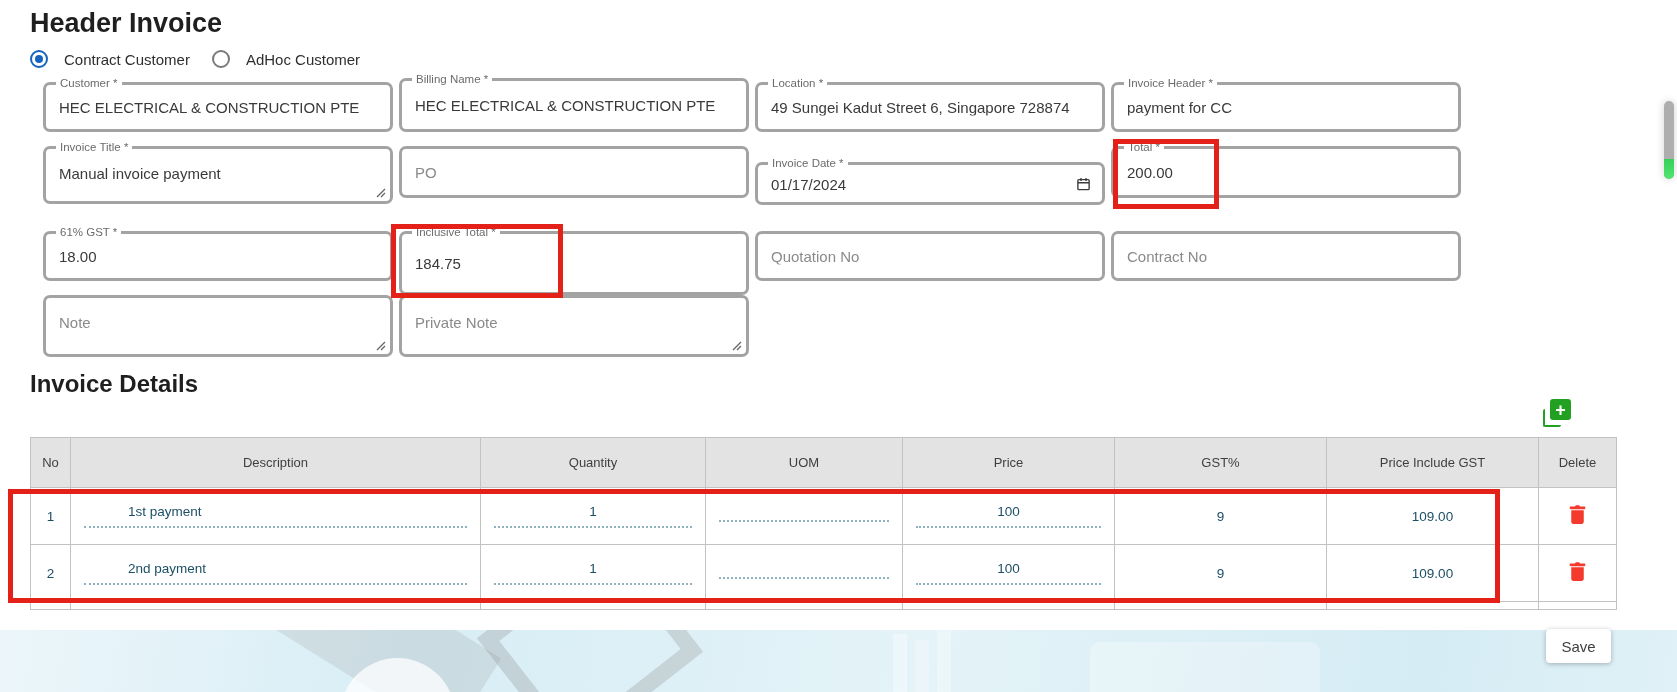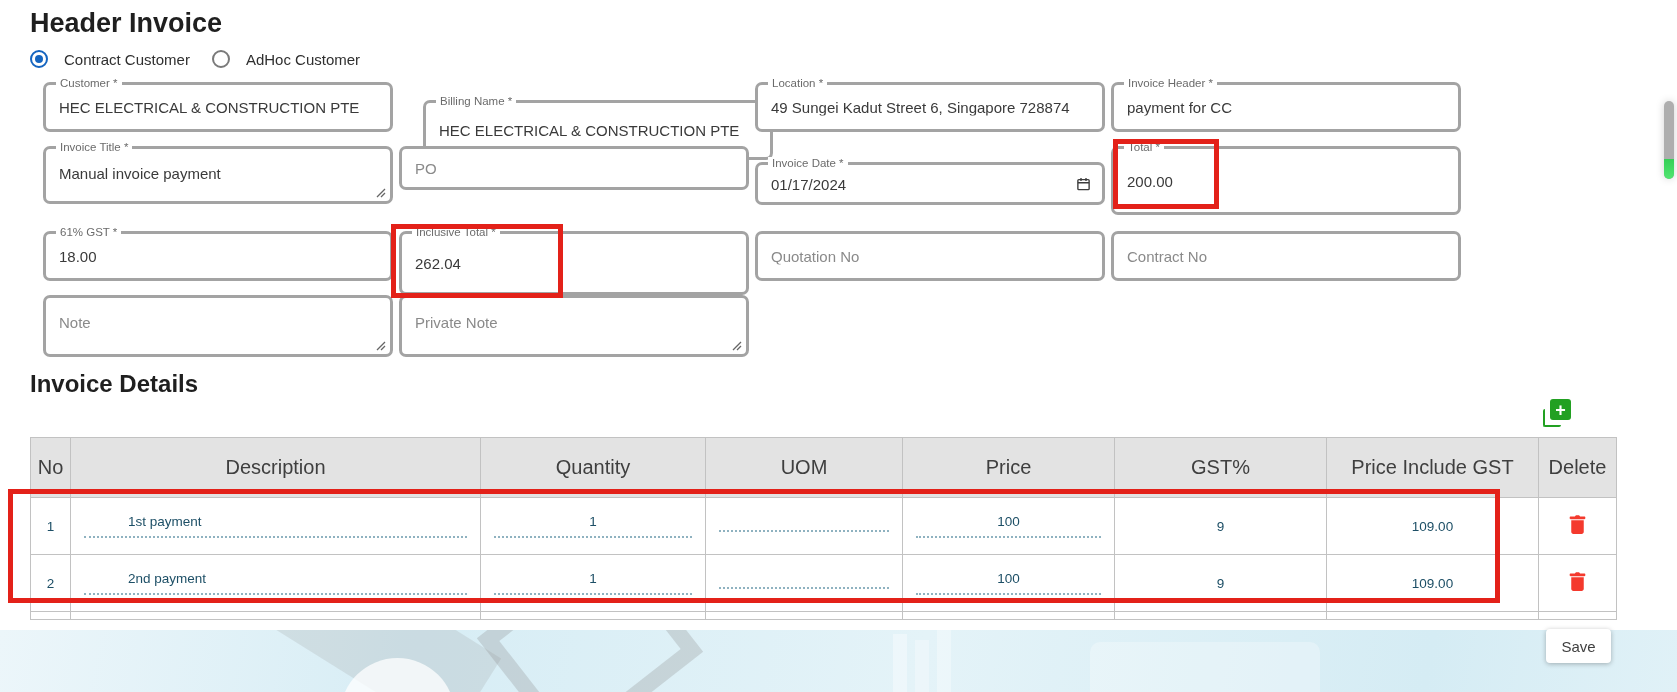--- a/index.html
+++ b/index.html
@@ -38,21 +38,21 @@
   .add-back { position:absolute; left:0; bottom:0; width:18px; height:18px;
               border-left:2.5px solid #22a022; border-bottom:2.5px solid #22a022; border-radius:2px; }
   .add-front { position:absolute; right:0; top:0; width:21px; height:21px; background:#22a022;
                border-radius:3px; display:flex; align-items:center; justify-content:center;
                color:#fff; font-size:18px; font-weight:700; line-height:1; }
 
   
   .inv-table { position:absolute; left:30px; top:437px; width:1586px; border-collapse:collapse;
                table-layout:fixed; }
   .inv-table th, .inv-table td { border:1px solid #c2c2c2; text-align:center; vertical-align:middle; }
-  .inv-table th { background:#e3e3e3; height:60px; font-size:20px; font-weight:400; color:#3f3f3f; }
+  .inv-table th { background:#e3e3e3; height:50px; font-size:13px; font-weight:400; color:#3f3f3f; }
   .inv-table td { background:#fff; height:57px; font-size:13.5px; color:#1d4f66; }
   .inv-table tr.stub td { height:8px; }
   .no-cell { color:#1d4f66; }
   .cell-input { display:inline-block; width:calc(100% - 26px); border-bottom:2px dotted #8fb2c0;
                 padding-bottom:7px; color:#1d4f66; min-height:14px; }
   .cell-input.desc { text-align:left; padding-left:44px; }
   .plain { color:#1d4f66; }
   .trash-btn { border:none; background:transparent; cursor:pointer; line-height:0; }
 
   
@@ -99,67 +99,67 @@
     <span class="radio-opt">
       <span class="radio"></span>
       <span>AdHoc Customer</span>
     </span>
   </div>
 
   <div class="field" style="left:43px; top:82px; height:50px;">
     <span class="flabel">Customer *</span>
     <span class="fvalue">HEC ELECTRICAL &amp; CONSTRUCTION PTE LTD</span>
   </div>
-  <div class="field" style="left:399px; top:100px; height:60px;margin-left:24px;">
+  <div class="field" style="left:399px; top:78px; height:54px;">
     <span class="flabel">Billing Name *</span>
     <span class="fvalue">HEC ELECTRICAL &amp; CONSTRUCTION PTE LTD</span>
   </div>
   <div class="field" style="left:755px; top:82px; height:50px;">
     <span class="flabel">Location *</span>
     <span class="fvalue">49 Sungei Kadut Street 6, Singapore 728874</span>
   </div>
   <div class="field" style="left:1111px; top:82px; height:50px;">
     <span class="flabel">Invoice Header *</span>
     <span class="fvalue">payment for CC</span>
   </div>
 
   <div class="field ta" style="left:43px; top:146px; height:58px;">
     <span class="flabel">Invoice Title *</span>
     <span class="fvalue">Manual invoice payment</span>
     <span class="resize"><svg width="11" height="11">
           <path d="M2 10 L10 2 M6 10 L10 6" stroke="#666" stroke-width="1.3" fill="none"></path>
         </svg></span>
   </div>
-  <div class="field ph" style="left:399px; top:146px; height:44px;">
+  <div class="field ph" style="left:399px; top:146px; height:52px;">
     <span class="fvalue">PO</span>
   </div>
   <div class="field" style="left:755px; top:162px; height:43px;">
     <span class="flabel">Invoice Date *</span>
     <span class="fvalue">01/17/2024</span>
     <span class="cal">
       <svg width="15" height="15" viewBox="0 0 24 24" fill="none" stroke="#3c3c3c" stroke-width="2.2">
         <rect x="3" y="5" width="18" height="16" rx="1.5"></rect>
           <line x1="3" y1="10" x2="21" y2="10"></line>
         <line x1="8" y1="2.5" x2="8" y2="7"></line>
           <line x1="16" y1="2.5" x2="16" y2="7"></line>
       </svg>
     </span>
   </div>
-  <div class="field" style="left:1111px; top:146px; height:69px;">
+  <div class="field" style="left:1111px; top:146px; height:52px;">
     <span class="flabel">Total *</span>
     <span class="fvalue">200.00</span>
   </div>
 
   <div class="field" style="left:43px; top:231px; height:50px;">
     <span class="flabel">61% GST *</span>
     <span class="fvalue">18.00</span>
   </div>
   <div class="field" style="left:399px; top:231px; height:64px;">
     <span class="flabel">Inclusive Total *</span>
-    <span class="fvalue">262.04</span>
+    <span class="fvalue">184.75</span>
   </div>
   <div class="field ph" style="left:1111px; top:231px; height:50px;">
     <span class="fvalue">Contract No</span>
   </div>
   <div class="field ph" style="left:755px; top:231px; height:50px;">
     <span class="fvalue">Quotation No</span>
   </div>
 
   <div class="field ta ph" style="left:43px; top:295px; height:62px;">
     <span class="fvalue">Note</span>

